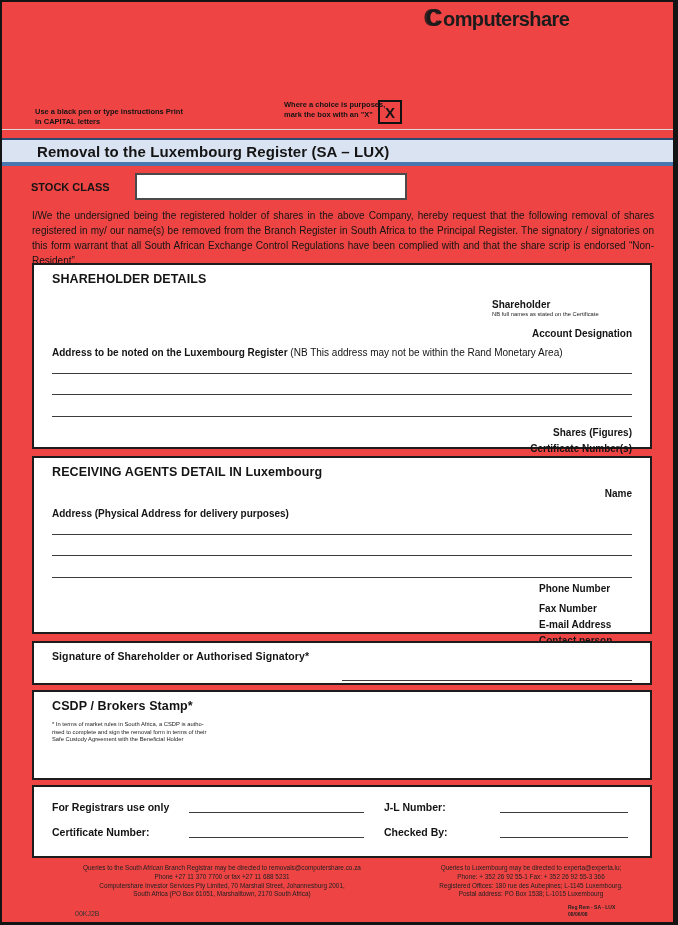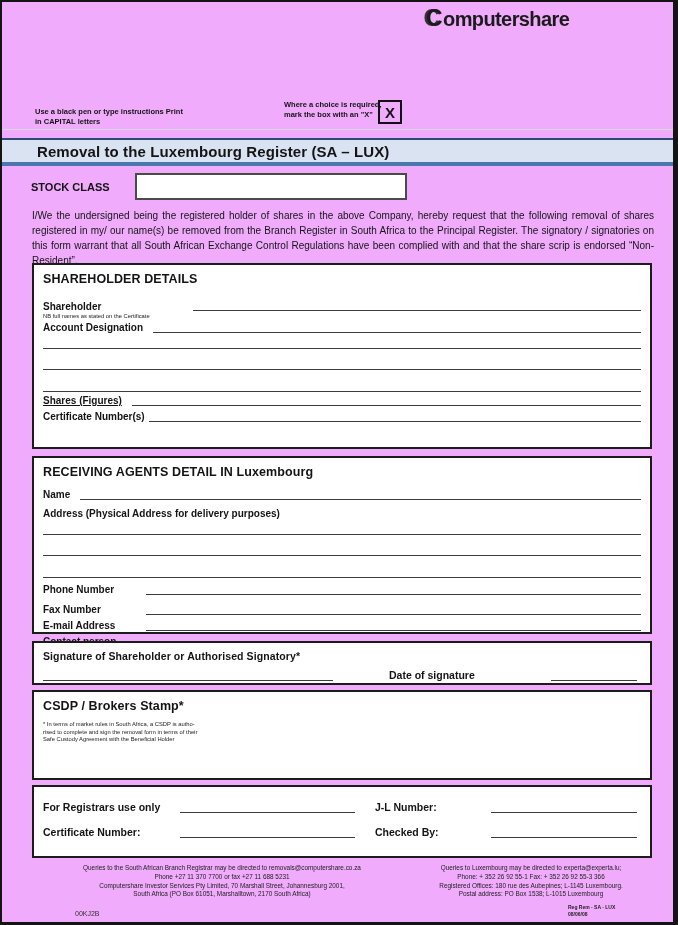--- a/index.html
+++ b/index.html
@@ -1,19 +1,19 @@
 <!DOCTYPE html>
 <html><head>
 <meta charset="utf-8">
 <style>
   * { margin:0; padding:0; box-sizing:border-box; }
   html,body { background:#e8e8e8; }
   body { font-family:"Liberation Sans", sans-serif; color:#141414; }
   .page {
-    position:relative; width:678px; height:925px; background:#f0abfc;
+    position:relative; width:678px; height:925px; background:#ef4444;
     border-style:solid; border-color:#141414; border-width:2px 5px 3px 2px;
     overflow:hidden;
   }
   
   .logo { position:absolute; top:3px; left:424px; font-size:20px; font-weight:800;
           letter-spacing:-0.6px; color:#1b1b1b; }
   .logo .logo-c { font-size:23px; text-shadow:-2.5px 0 0 rgba(25,25,25,.85); padding-right:1px; }
   .instr-left  { position:absolute; top:105px; left:33px;  font-size:7.5px; font-weight:bold; line-height:9.5px; }
   .instr-right { position:absolute; top:98px; left:282px; font-size:7.5px; font-weight:bold; line-height:9.5px; }
   .xbox { position:absolute; top:98px; left:376px; width:24px; height:24px;
@@ -25,28 +25,28 @@
               background:#d9e3f1; border-top:2px solid #2c4a73; border-bottom:4px solid #4a77ad;
               display:flex; align-items:center; }
   .titlebar span { font-size:15px; font-weight:bold; padding-left:35px; letter-spacing:0.1px; }
   
   .stock-label { position:absolute; top:179px; left:29px; font-size:11px; font-weight:bold; }
   .stock-box   { position:absolute; top:171px; left:133px; width:272px; height:27px; border:2px solid #4a4a4a; background:#fff; }
   
   .declaration { position:absolute; top:206px; left:30px; width:622px;
                  font-size:10px; line-height:15px; text-align:justify; }
   
-  .sbox { position:absolute; left:30px; width:620px; border:2px solid #1c1c1c; background:#fff; padding:0 9px; }
+  .sbox { position:absolute; left:30px; width:620px; border:2px solid #1c1c1c; background:#fff; padding:0 18px; }
   .box1 { top:261px; height:186px; }
   .box2 { top:454px; height:178px; }
   .box3 { top:639px; height:44px;  }
   .box4 { top:688px; height:90px;  }
   .box5 { top:783px; height:73px;  }
   .shead { font-size:12.5px; font-weight:bold; margin-top:7px; letter-spacing:0.1px; }
-  .frow  { display:flex; align-items:flex-end; }
+  .frow  { display:flex; align-items:flex-end;flex-direction:column; }
   .flabel { font-size:10px; font-weight:bold; white-space:nowrap; }
   .fline { flex:1; border-bottom:1px solid #3c3c3c; height:12px; margin-left:10px; }
   .fullline { border-bottom:1px solid #3c3c3c; height:0; }
   .subnote { font-size:5.8px; font-weight:normal; margin-top:1px; color:#222; }
   .inlinenote { font-weight:normal; }
   .tinynote { font-size:5.8px; line-height:7.5px; color:#222; width:190px; }
   
   .rrow { display:flex; align-items:flex-end; }
   .rline-a { width:175px; border-bottom:1px solid #3c3c3c; height:12px; margin-left:12px; }
   .rlabel-b { margin-left:20px; width:108px; }
@@ -64,21 +64,21 @@
 
 <div class="page">
 
   <div class="logo"><span class="logo-c">C</span><span>omputershare</span></div>
 
   <div class="instr-left">
     <div>Use a black pen or type instructions Print</div>
     <div>in CAPITAL letters</div>
   </div>
   <div class="instr-right">
-    <div>Where a choice is required,</div>
+    <div>Where a choice is purposes,</div>
     <div>mark the box with an "X"</div>
   </div>
   <div class="xbox">X</div>
 
   <div class="hairline"></div>
 
   <div class="titlebar">
     <span>Removal to the Luxembourg Register (SA – LUX)</span>
   </div>
 
@@ -96,26 +96,27 @@
         <div class="subnote">NB full names as stated on the Certificate</div>
       </div>
       <div class="fline" style="margin-bottom:8px;"></div>
     </div>
 
     <div class="frow" style="margin-top:2px;">
       <div class="flabel">Account Designation</div>
       <div class="fline"></div>
     </div>
 
+    <div style="margin-top:7px; font-size:10px;"><span class="flabel">Address to be noted on the Luxembourg Register</span><span class="inlinenote" style="font-size:10px;"> (NB This address may not be within the Rand Monetary Area)</span></div>
 
     <div class="fullline" style="margin-top:15px;"></div>
     <div class="fullline" style="margin-top:20px;"></div>
     <div class="fullline" style="margin-top:21px;"></div>
 
-    <div class="frow" style="margin-top:2px;text-decoration:underline;">
+    <div class="frow" style="margin-top:10px;">
       <div class="flabel">Shares (Figures)</div>
       <div class="fline"></div>
     </div>
     <div class="frow" style="margin-top:4px;text-align:center;">
       <div class="flabel">Certificate Number(s)</div>
       <div class="fline" style="margin-left:4px;"></div>
     </div>
   </div>
 
   <div class="sbox box2">

